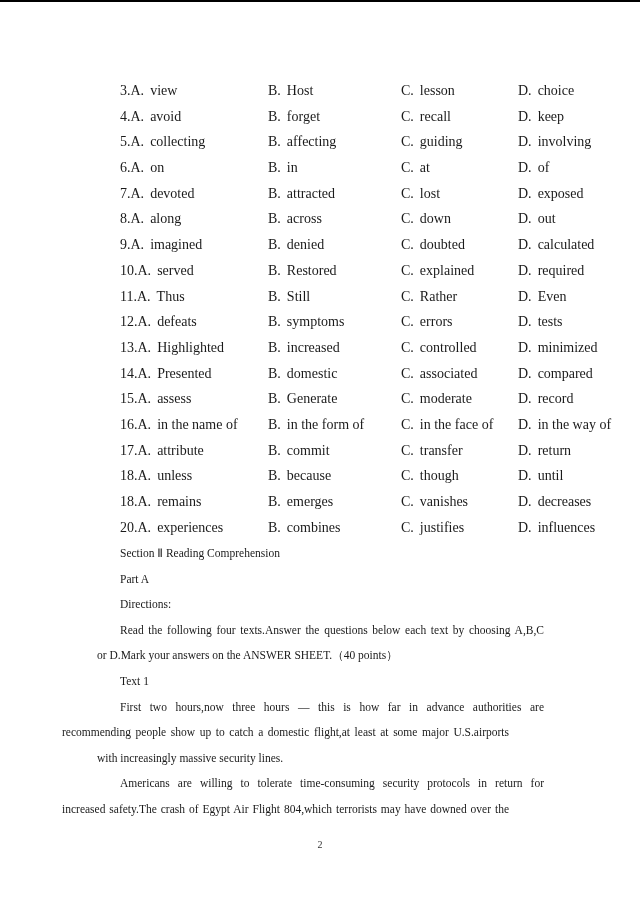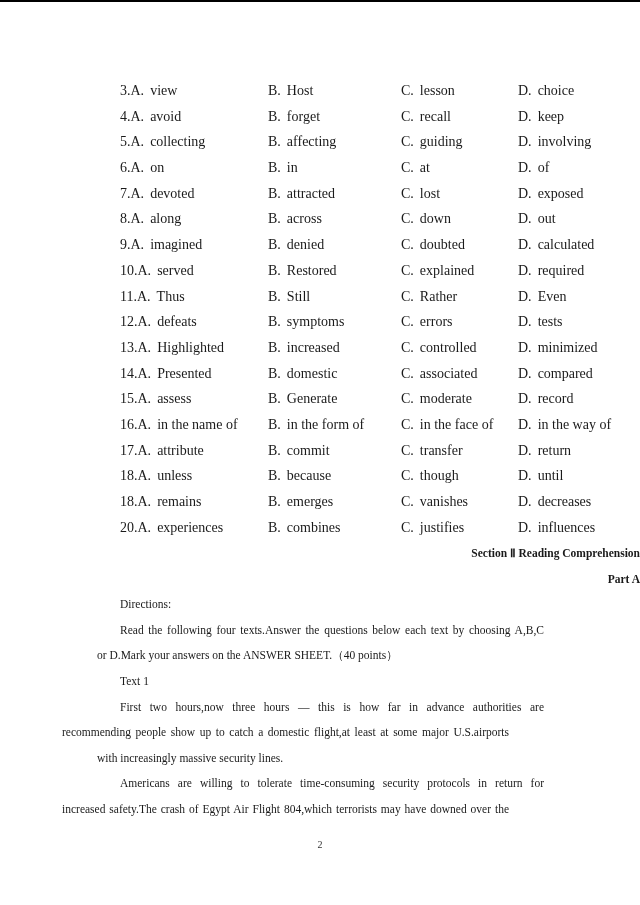--- a/index.html
+++ b/index.html
@@ -54,21 +54,21 @@
       width: 640px;
     }
     .line {
       height: 25.6px;
       line-height: 20px;
       font-size: 11.5px;
       white-space: nowrap;
     }
     .indent { padding-left: 120px; }
     .flush { padding-left: 97px; font-family: Liberation Serif, serif; }
-    .bold { font-weight: bold; text-align: right; }
+    .bold { font-weight: normal; }
     .justify-line {
       padding-left: 120px;
       width: 424px;
       text-align: justify;
       text-align-last: justify;
       white-space: normal;
       overflow: hidden;
     }
     .justify-flush {
       padding-left: 62px;

